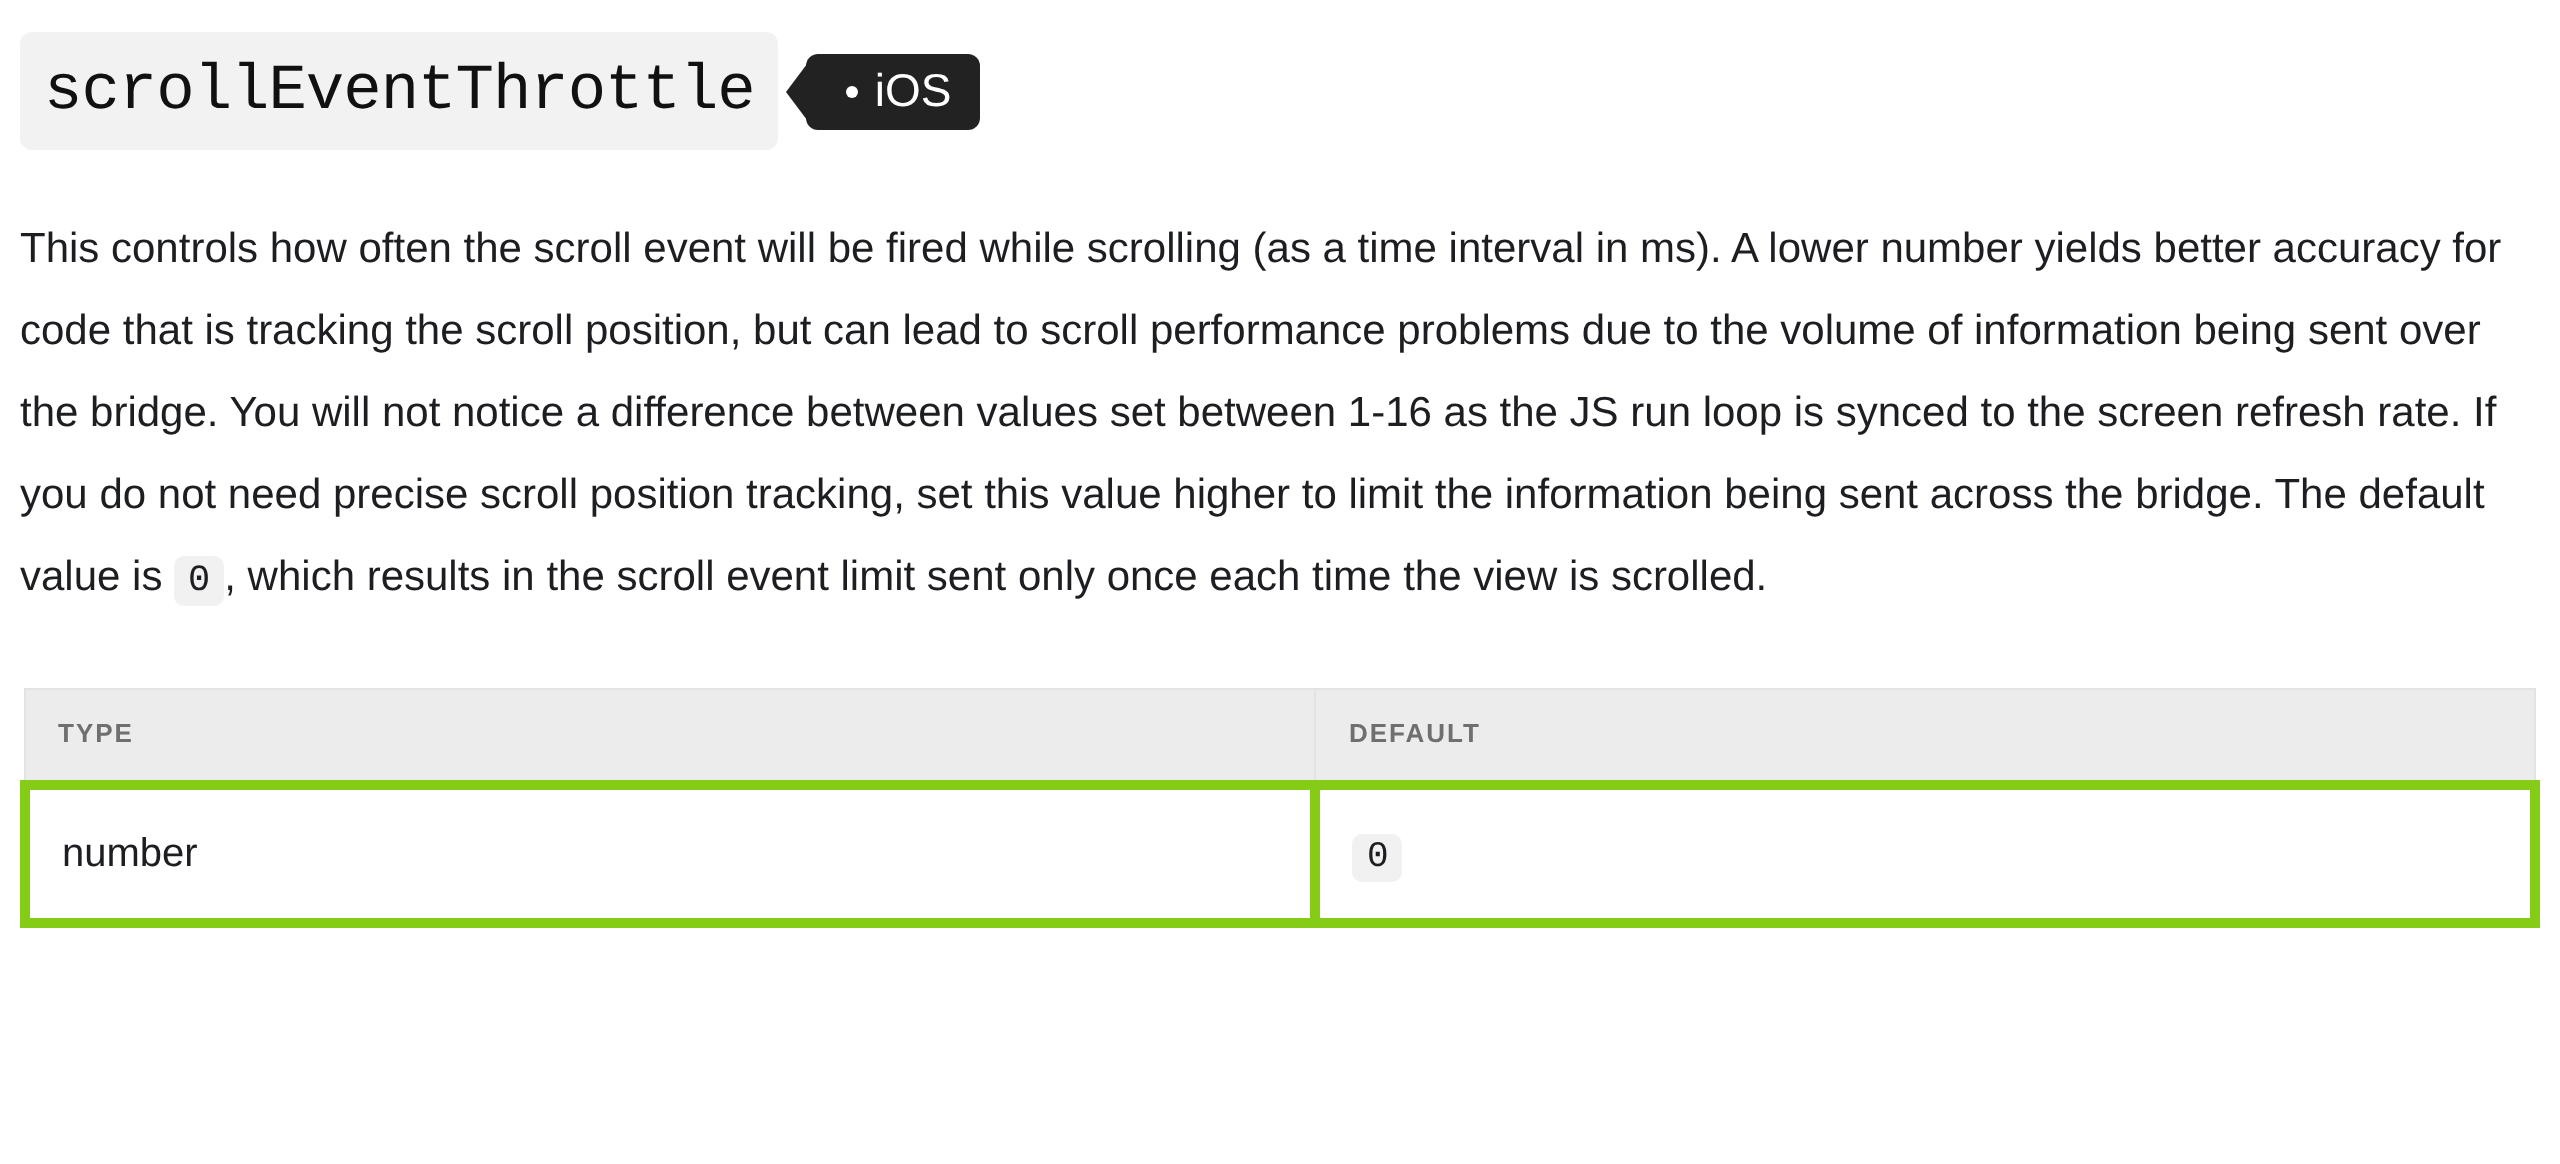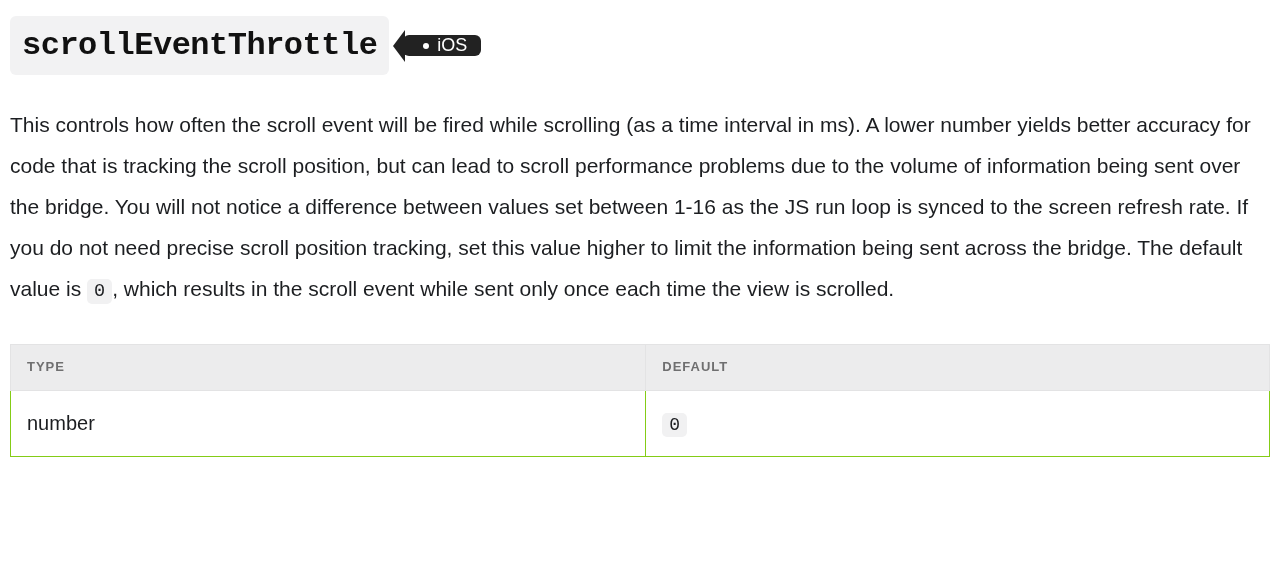--- a/index.html
+++ b/index.html
@@ -20,39 +20,39 @@
     .header-row {
       display: flex;
       align-items: center;
       gap: 14px;
       margin-bottom: 30px;
     }
     
     .prop-name {
       font-family: "SFMono-Regular", Consolas, "Liberation Mono", Menlo, monospace;
       font-size: 32px;
-      font-weight: 700;
+      font-weight: 400;
       background: #f2f2f3;
       padding: 4px 12px;
       border-radius: 6px;
       color: #111;
       letter-spacing: -0.5px;
     }
     
     .platform-tag {
       display: inline-flex;
       align-items: center;
       background: #222;
       color: #fff;
-      font-size: 18px;
+      font-size: 23px;
       font-weight: 500;
       padding: 5px 14px 5px 20px;
       border-radius: 6px;
       position: relative;
-      height: 21px;
+      height: 38px;
     }
     
     .platform-tag::before {
       content: "";
       position: absolute;
       left: -10px;
       top: 50%;
       transform: translateY(-50%);
       width: 0;
       height: 0;
@@ -97,21 +97,21 @@
       font-weight: 700;
       text-align: left;
       padding: 12px 16px;
       letter-spacing: 1px;
       font-size: 13px;
       border: 1px solid #e3e3e4;
     }
     
     tbody td {
       padding: 16px 16px;
-      border: 1px solid #84cc16;
+      border: 5px solid #84cc16;
       color: #1c1e21;
       font-size: 20px;
     }
     
     tbody td .inline-code {
       font-size: 0.9em;
     }
   </style>
 </head>
 <body>
@@ -119,21 +119,21 @@
 <div class="header-row">
   <span class="prop-name">scrollEventThrottle</span>
   <span class="platform-tag">
     <span class="dot"></span>
     <span>iOS</span>
   </span>
 </div>
 
 <p class="description">
   <span>This controls how often the scroll event will be fired while scrolling (as a time interval in ms). A lower number yields better accuracy for code that is tracking the scroll position, but can lead to scroll performance problems due to the volume of information being sent over the bridge. You will not notice a difference between values set between 1-16 as the JS run loop is synced to the screen refresh rate. If you do not need precise scroll position tracking, set this value higher to limit the information being sent across the bridge. The default value is </span>
-  <code class="inline-code">0</code><span>, which results in the scroll event while sent only once each time the view is scrolled.</span>
+  <code class="inline-code">0</code><span>, which results in the scroll event limit sent only once each time the view is scrolled.</span>
 </p>
 
 <table>
   <thead>
     <tr>
       <th>TYPE</th>
       <th>DEFAULT</th>
     </tr>
   </thead>
   <tbody>

